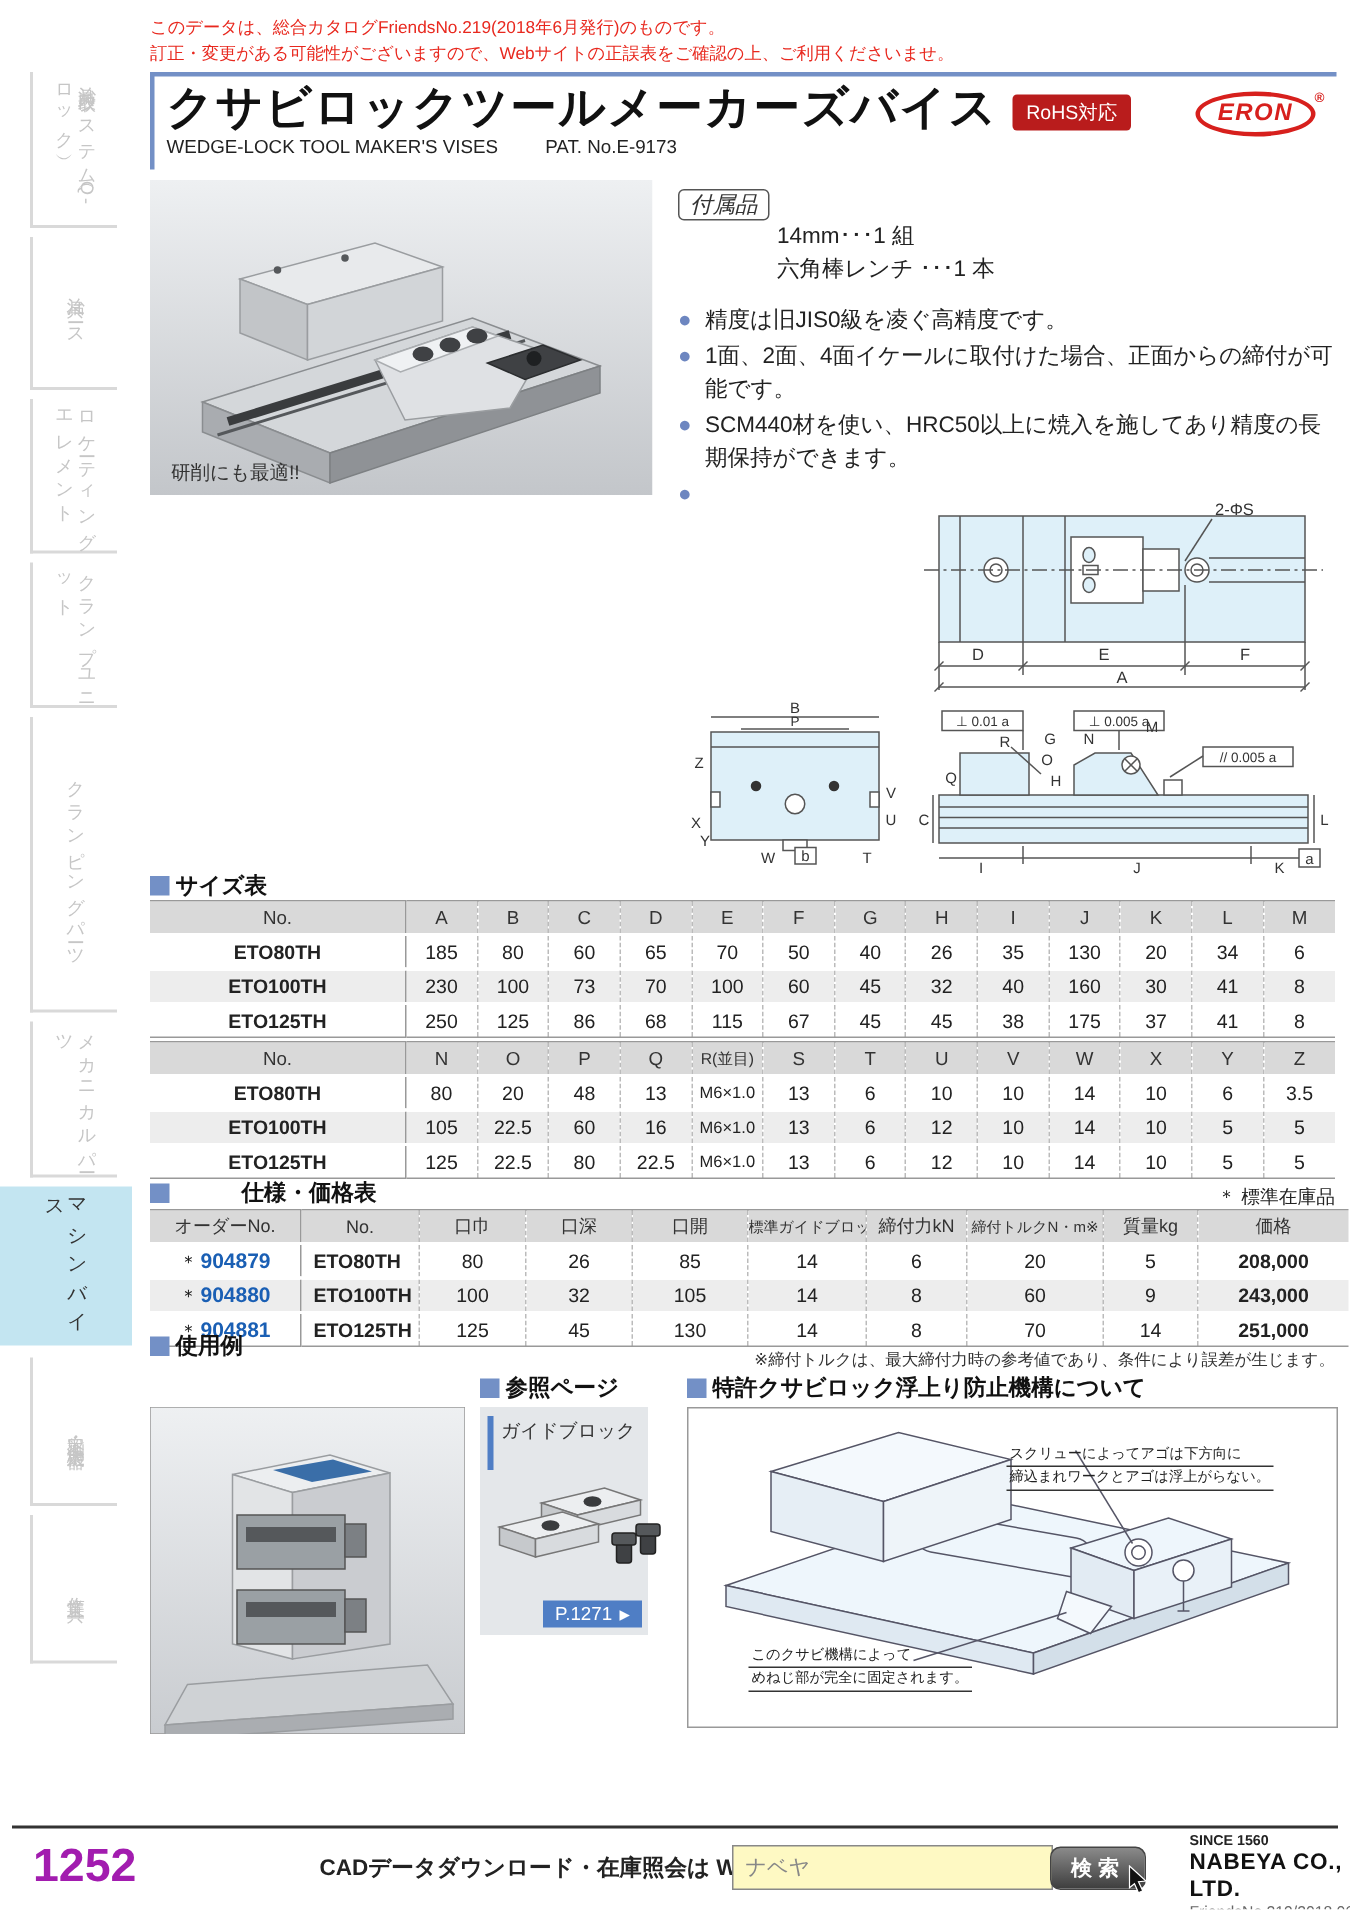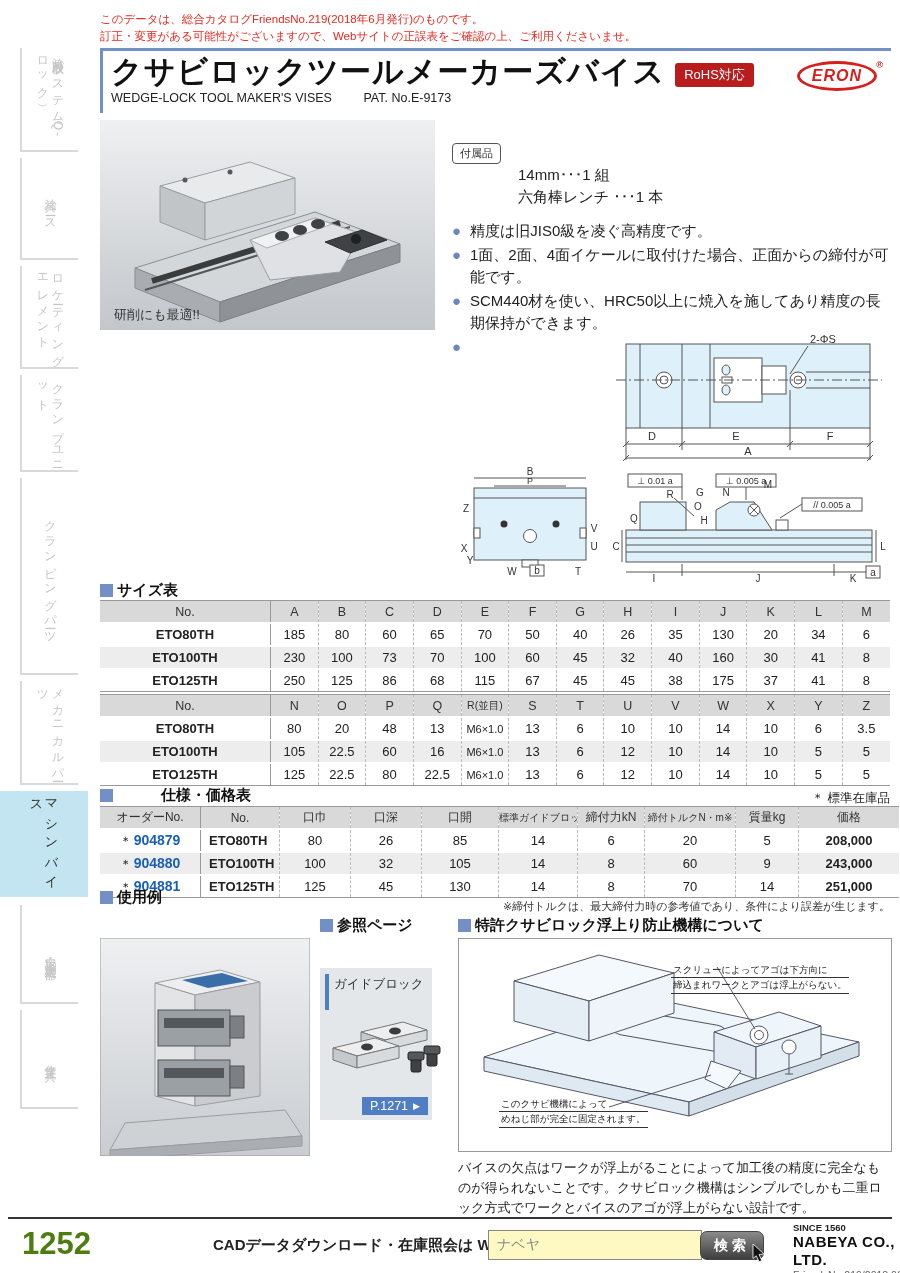--- a/index.html
+++ b/index.html
@@ -21,22 +21,22 @@
   .eron{position:absolute;right:14px;top:10px;border:3px solid #d7201d;border-radius:50%;
         color:#d7201d;font-weight:bold;font-style:italic;font-size:16px;padding:3px 12px;letter-spacing:1px;}
   .eron sup{font-size:9px;font-style:normal;position:absolute;right:-10px;top:-4px;}
   .sub-row{padding:2px 0 0 8px;font-size:12.5px;color:#222;}
   .sub-row .pat{margin-left:28px;}
   
   .photo{position:absolute;left:100px;top:120px;width:335px;height:210px;}
   
   .right-col{position:absolute;left:452px;top:125px;width:438px;font-size:15px;}
   .acc-row{display:flex;line-height:1.45;}
-  .acc-label{border:1.5px solid #555;border-radius:4px;font-size:11px;padding:0 7px;height:19px;line-height:19px;
-             margin:18px 8px 0 0;white-space:nowrap;color:#333;}
+  .acc-label{border:1.5px solid #555;border-radius:4px;font-size:15px;padding:0 7px;height:19px;line-height:19px;
+             margin:1px 8px 0 0;white-space:nowrap;color:#333;font-style:italic;}
   .acc-cont{margin-left:66px;line-height:1.45;}
   .features{margin-top:12px;}
   .feat{display:flex;line-height:1.48;margin-top:2px;}
   .blt{color:#6d86c0;margin-right:2px;flex:0 0 16px;}
   .blt::before{content:"●";}
   
   .sec-head{position:absolute;display:flex;align-items:center;font-size:15px;font-weight:bold;color:#111;}
   .bluesq{width:13px;height:13px;background:#7390c6;margin-right:4px;}
   
   table.dim{position:absolute;left:100px;width:790px;border-collapse:collapse;table-layout:fixed;
@@ -60,32 +60,32 @@
   table.spec th:nth-child(7){width:66px;}   table.spec th:nth-child(8){width:90px;}
   table.spec th:nth-child(9){width:62px;}   table.spec th:nth-child(10){width:100px;}
   table.spec tbody td:nth-child(2){font-weight:bold;text-align:left;padding-left:8px;}
   table.spec tbody td:last-child{font-weight:bold;}
   .star{color:#111;font-size:12px;margin-right:2px;}
   .orderno{color:#1a5fb4;font-weight:bold;font-size:14px;}
   .stock-note{position:absolute;left:100px;top:790px;width:790px;text-align:right;font-size:12.5px;color:#222;}
   .spec-foot{position:absolute;left:100px;top:899px;width:790px;text-align:right;font-size:11px;color:#333;}
   
   .usage-photo{position:absolute;left:100px;top:938px;width:210px;height:218px;}
-  .ref-card{position:absolute;left:320px;top:938px;width:112px;height:152px;background:#e4e7ea;margin-top:30px;}
+  .ref-card{position:absolute;left:320px;top:938px;width:112px;height:152px;background:#e4e7ea;}
   .ref-bar{position:absolute;left:5px;top:6px;width:4px;height:36px;background:#4f7ec5;}
   .ref-label{position:absolute;left:14px;top:8px;font-size:12.5px;color:#333;}
   .ref-link{position:absolute;right:4px;bottom:5px;background:#4f7ec5;color:#fff;font-size:12.5px;
             padding:2px 8px;display:flex;align-items:center;gap:5px;}
   .patent-box{position:absolute;left:458px;top:938px;width:432px;height:212px;border:1px solid #999;background:#fff;}
   .ann{position:absolute;font-size:9.5px;color:#222;line-height:1.5;}
   .ann .ann-line{border-bottom:1px solid #333;padding:0 2px;}
   .patent-desc{position:absolute;left:458px;top:1158px;width:432px;font-size:13px;line-height:1.55;color:#222;}
   
   .foot-line{position:absolute;left:8px;top:1217px;width:884px;height:2px;background:#333;}
-  .page-num{position:absolute;left:22px;top:1226px;font-size:31px;font-weight:bold;color:#4d7c0f;}
+  .page-num{position:absolute;left:22px;top:1226px;font-size:31px;font-weight:bold;color:#a21caf;}
   .cad-text{position:absolute;left:213px;top:1236px;font-size:15px;font-weight:bold;color:#222;}
   .search-box{position:absolute;left:488px;top:1230px;width:196px;height:28px;border:1px solid #888;
               font-size:14px;color:#888;padding:0 8px;background:#fef9c3;font-family:inherit;}
   .search-btn{position:absolute;left:700px;top:1231px;width:62px;height:27px;border:1px solid #444;border-radius:7px;
               background:linear-gradient(#8a8a8a,#3e3e3e);color:#fff;font-weight:bold;font-size:14px;
               letter-spacing:4px;text-align:center;line-height:26px;}
   .cursor{position:absolute;left:752px;top:1243px;}
   .brand-block{position:absolute;left:793px;top:1222px;line-height:1.2;}
   .since{font-size:9.5px;font-weight:bold;color:#222;}
   .company{font-size:15px;font-weight:bold;color:#111;letter-spacing:.5px;}
@@ -589,21 +589,20 @@
     </svg>
     <div class="ann" style="left:212px;top:24px;">
       <div class="ann-line">スクリューによってアゴは下方向に</div>
       <div class="ann-line">締込まれワークとアゴは浮上がらない。</div>
     </div>
     <div class="ann" style="left:40px;top:158px;">
       <div class="ann-line">このクサビ機構によって</div>
       <div class="ann-line">めねじ部が完全に固定されます。</div>
     </div>
   </div>
-  <div class="patent-desc">バイスの欠点はワークが浮上がることによって加工後の精度に完全なものが得られないことです。クサビロック機構はシンプルでしかも二重ロック方式でワークとバイスのアゴが浮上がらない設計です。</div>
 
   <div class="foot-line"></div>
   <div class="page-num">1252</div>
   <div class="cad-text">CADデータダウンロード・在庫照会は Web サイトで！</div>
   <input class="search-box" type="text" readonly="" value="ナベヤ" style="">
   <div class="search-btn">検索</div>
   <svg class="cursor" width="16" height="20" viewBox="0 0 16 20">
     <polygon points="1,1 12,11 7,11.5 9.8,17.5 7,18.8 4.3,12.8 1,15.5" fill="#111" stroke="#fff" stroke-width="0.8"></polygon>
   </svg>
   <div class="brand-block">

